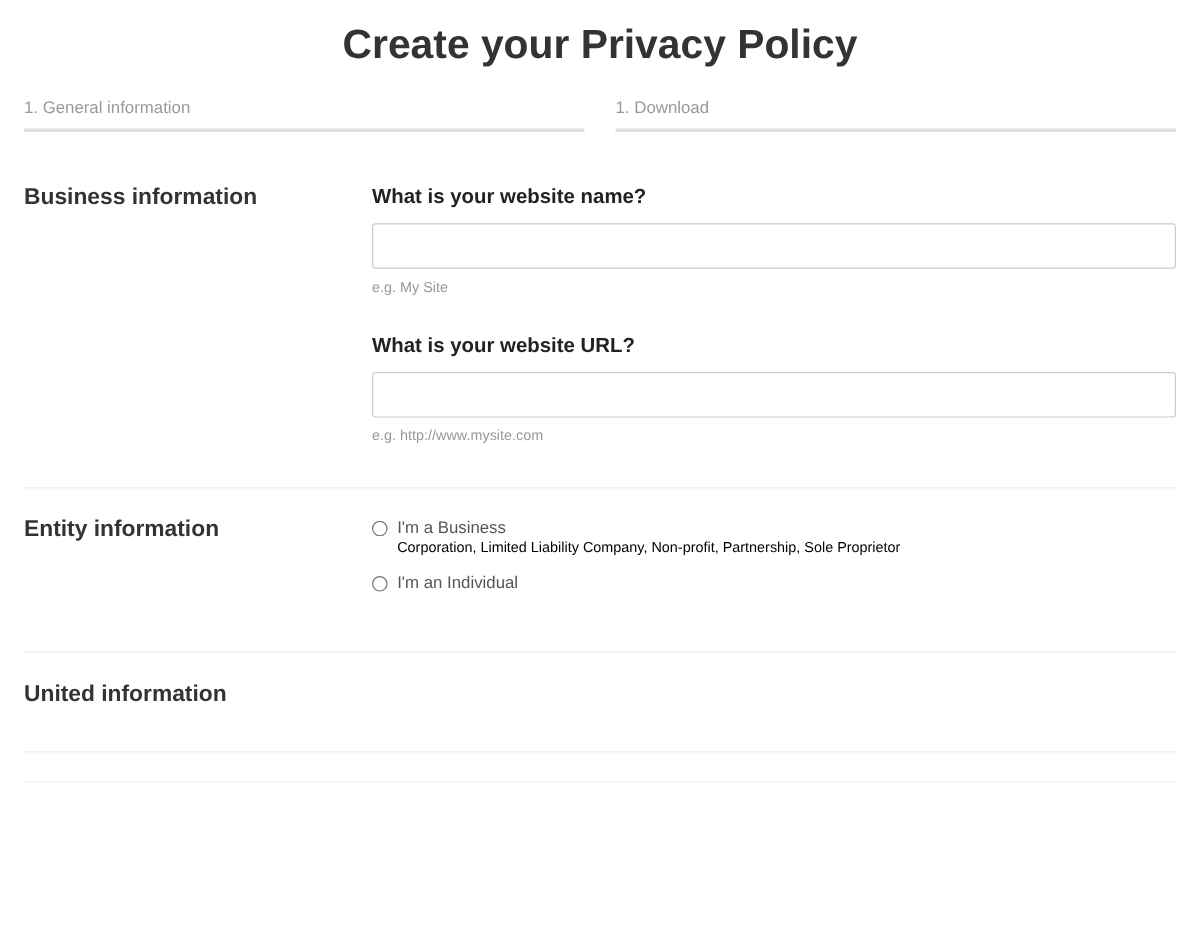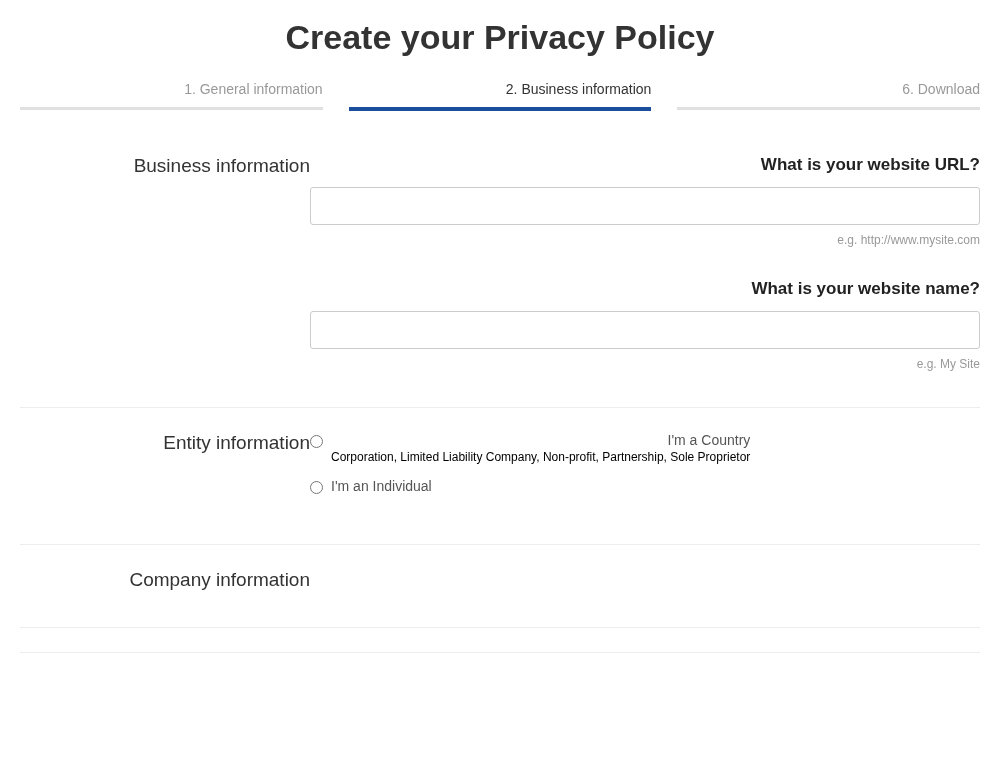--- a/index.html
+++ b/index.html
@@ -1,15 +1,15 @@
 <!DOCTYPE html>
 <html><head>
   <meta charset="utf-8">
   <style>
-    * { box-sizing: border-box; margin: 0; padding: 0; text-align: right; }
+    * { box-sizing: border-box; margin: 0; padding: 0; }
     body {
       font-family: Arial, Helvetica, sans-serif;
       background: #ffffff;
       color: #333;
       width: 1000px;
       padding: 0 20px;
     }
     .page-title {
       text-align: center;
       font-size: 34px;
@@ -47,21 +47,21 @@
       margin-bottom: 24px;
     }
     .section:last-of-type { border-bottom: none; margin-bottom: 40px; }
     .section-left {
       width: 290px;
       flex-shrink: 0;
       padding-top: 0px;
     }
     .section-heading {
       font-size: 19px;
-      font-weight: 400;
+      font-weight: 700;
       color: #333;
     }
     .section-right {
       flex: 1;
     }
     .field-group { margin-bottom: 32px; }
     .field-group:last-child { margin-bottom: 0; }
     .field-label {
       font-size: 17px;
       font-weight: 700;
@@ -114,75 +114,71 @@
 </head>
 <body>
 
 <h1 class="page-title">Create your Privacy Policy</h1>
 
 <div class="steps">
   <div class="step">
     <span class="step-label">1. General information</span>
     <div class="step-bar"></div>
   </div>
-  <div class="step active">
-    <span class="step-label">2. Business information</span>
-    <div class="step-bar"></div>
-  </div>
   <div class="step">
-    <span class="step-label">6. Download</span>
+    <span class="step-label">1. Download</span>
     <div class="step-bar"></div>
   </div>
 </div>
 
 <div class="section">
   <div class="section-left">
     <div class="section-heading">Business information</div>
   </div>
   <div class="section-right">
     <div class="field-group">
+      <span class="field-label">What is your website name?</span>
+      <input type="text" class="text-input" value="" style="">
+      <div class="field-hint">e.g. My Site</div>
+    </div>
+    <div class="field-group">
       <span class="field-label">What is your website URL?</span>
       <input type="text" class="text-input" value="" style="">
       <div class="field-hint">e.g. http://www.mysite.com</div>
-    </div>
-    <div class="field-group">
-      <span class="field-label">What is your website name?</span>
-      <input type="text" class="text-input" value="" style="">
-      <div class="field-hint">e.g. My Site</div>
     </div>
   </div>
 </div>
 
 <div class="section">
   <div class="section-left">
     <div class="section-heading">Entity information</div>
   </div>
   <div class="section-right">
     <div class="field-group">
 
       <label class="radio-row">
         <input type="radio" name="entity" style="">
         <span class="radio-text-wrap">
-          <span class="radio-label">I'm a Country</span>
+          <span class="radio-label">I'm a Business</span>
           <span class="radio-sub">Corporation, Limited Liability Company, Non-profit, Partnership, Sole Proprietor</span>
         </span>
       </label>
 
       <label class="radio-row">
         <input type="radio" name="entity" style="">
         <span class="radio-text-wrap">
           <span class="radio-label">I'm an Individual</span>
         </span>
       </label>
     </div>
   </div>
 </div>
 
 <div class="section">
   <div class="section-left">
-    <div class="section-heading">Company information</div>
+    <div class="section-heading">United information</div>
   </div>
 </div>
 
 <div class="footer">
   
   
 </div>
 
 </body></html>

